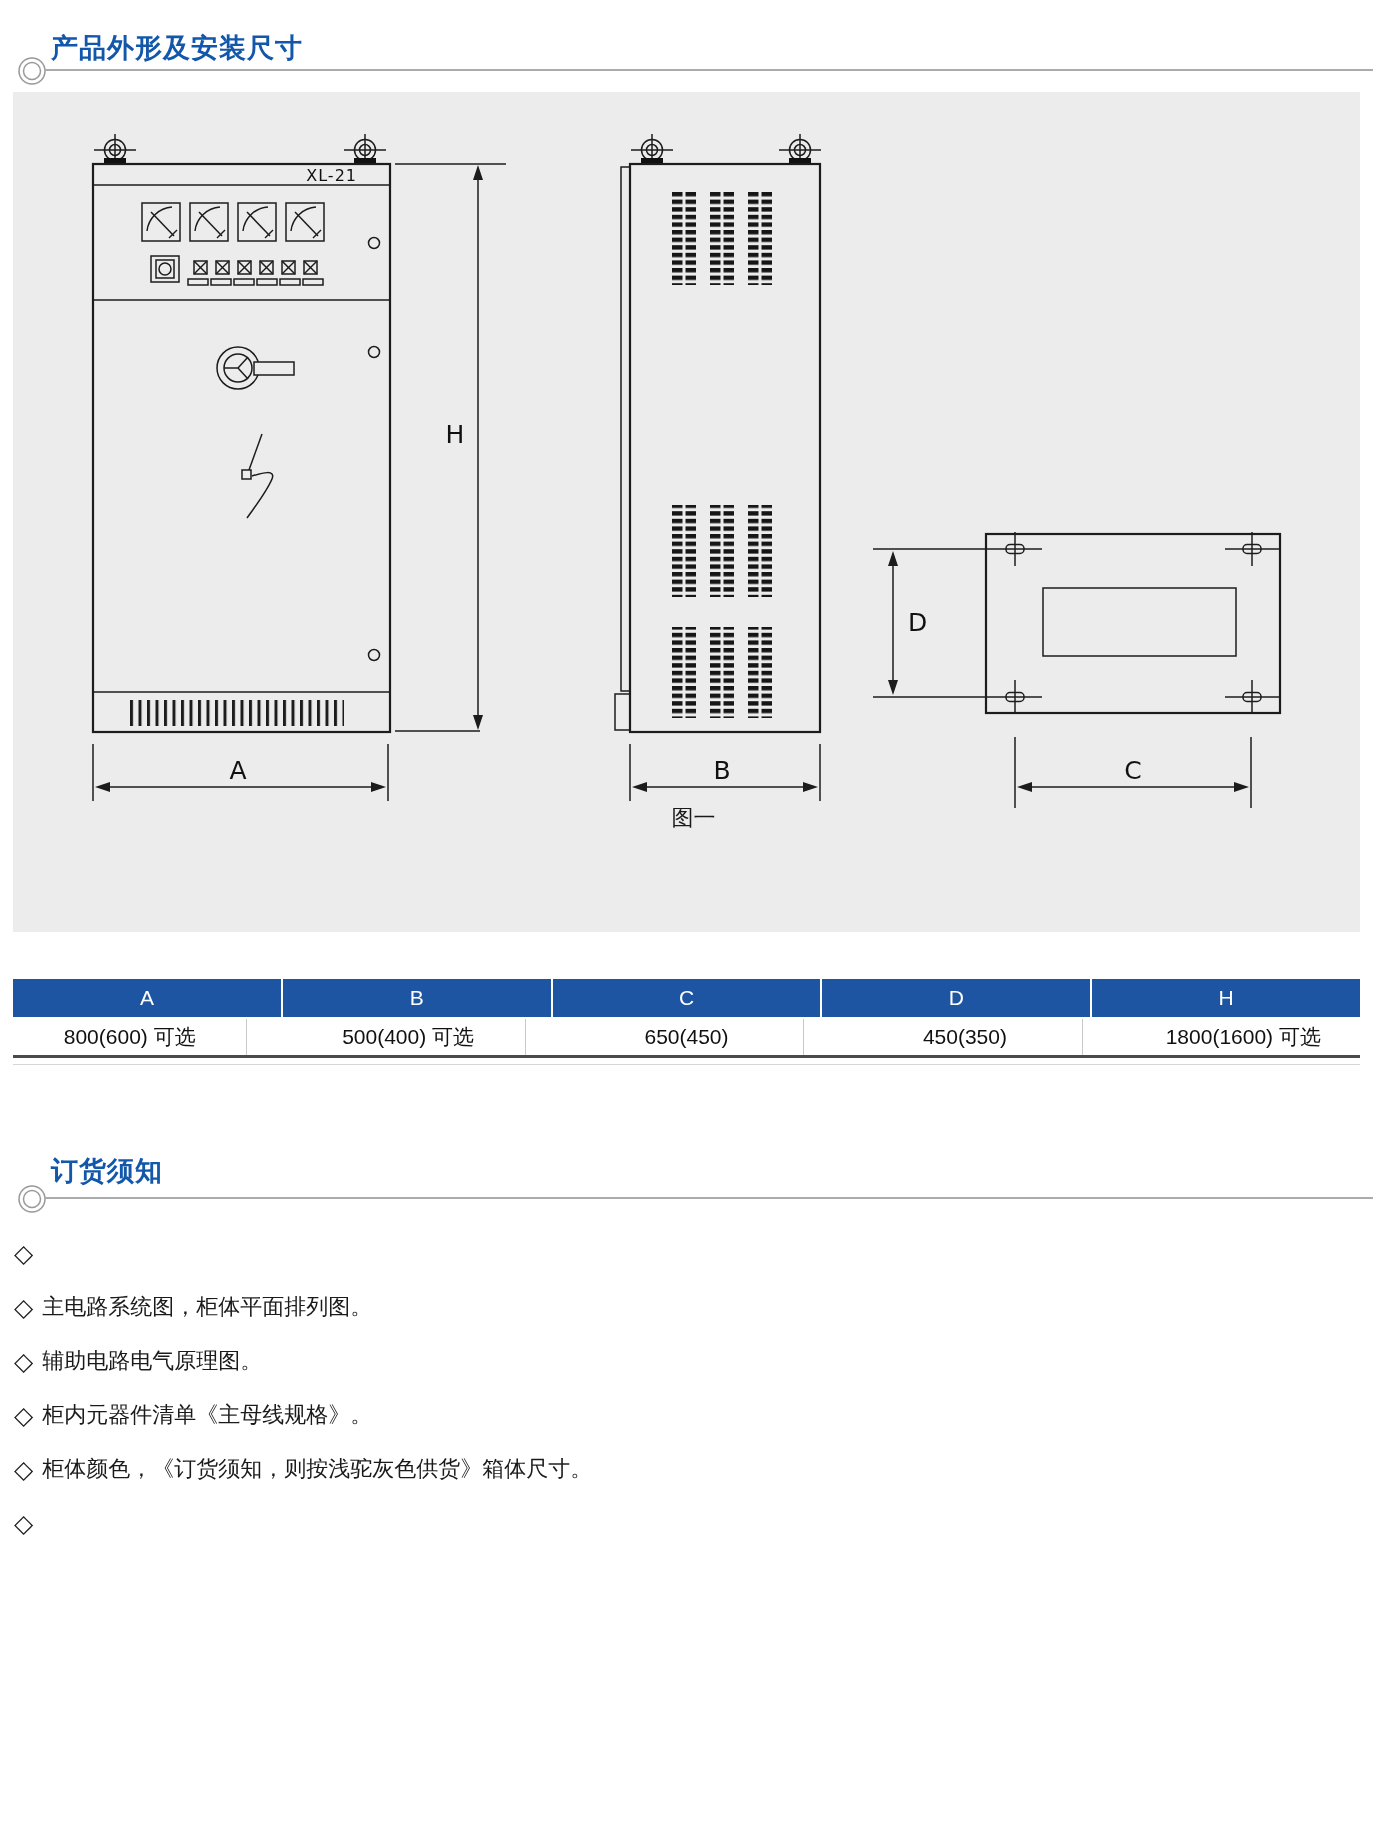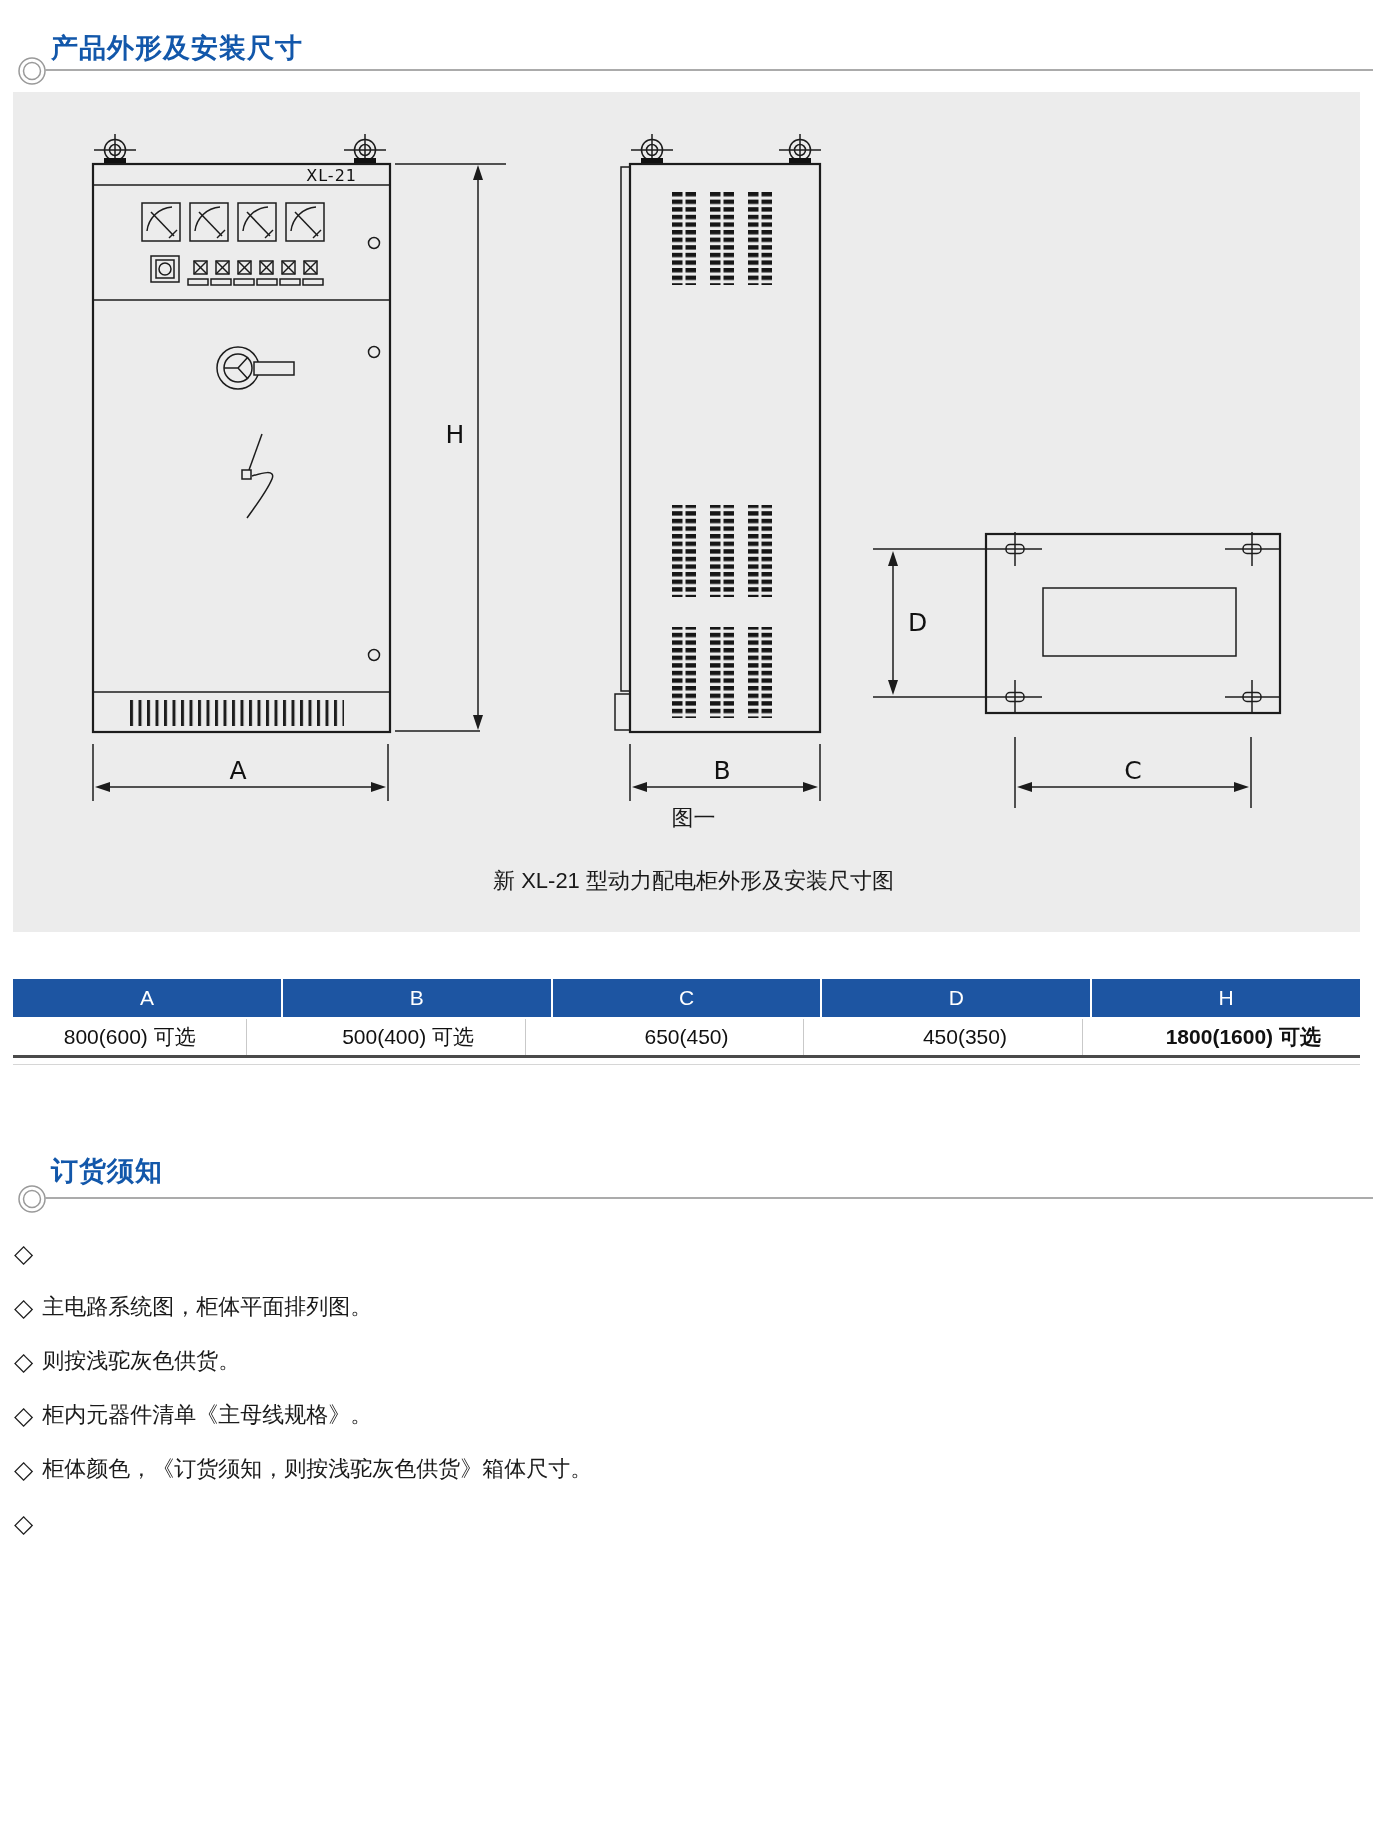--- a/index.html
+++ b/index.html
@@ -18,21 +18,21 @@
   text.dimtxt{fill:#111;stroke:none;font-size:25px;font-family:"DejaVu Sans","Liberation Sans",sans-serif;}
   text.cabtxt{fill:#111;stroke:none;font-size:16px;letter-spacing:1px;font-family:"DejaVu Sans","Liberation Sans",sans-serif;}
   .caption{position:absolute;left:20px;width:1347px;text-align:center;font-size:22px;color:#1a1a1a;}
   
   .dim-table{position:absolute;left:13px;top:979px;width:1347px;}
   .dt-head{display:flex;height:38px;background:#1d55a2;border-bottom:2px solid #fff;}
   .dt-hcell{flex:1;color:#fff;font-size:21px;display:flex;align-items:center;justify-content:center;border-right:2px solid #fff;}
   .dt-hcell:last-child{border-right:none;}
   .dt-row{display:flex;height:36px;background:#fff;border-bottom:3px solid #4a4a4a;gap:44px;}
   .dt-cell{flex:1;font-size:21px;color:#111;display:flex;align-items:center;justify-content:center;border-right:1px solid #c9c9c9;}
-  .dt-cell:last-child{border-right:none;font-weight:bold;}
+  .dt-cell:last-child{border-right:none;}
   .table-underline{position:absolute;left:13px;top:1064px;width:1347px;height:1px;background:#d6d6d6;}
   
   .notes{position:absolute;left:14px;top:1226px;}
   .note{height:54px;display:flex;align-items:center;}
   .dmd{font-size:25px;margin-right:9px;color:#1a1a1a;}
   .ntext{font-size:22px;color:#1a1a1a;}
 </style>
 </head>
 <body>
 
@@ -185,21 +185,20 @@
       <line class="ln" x1="1015" y1="737" x2="1015" y2="808"></line>
       <line class="ln" x1="1251" y1="737" x2="1251" y2="808"></line>
       <line class="ln" x1="1028" y1="787" x2="1238" y2="787"></line>
       <path class="ah" d="M1017 787 L1032 782 L1032 792 z"></path>
       <path class="ah" d="M1249 787 L1234 782 L1234 792 z"></path>
       <text class="dimtxt" x="1133" y="779" text-anchor="middle">C</text>
     </g>
   </svg>
 
   <div class="caption" style="top:803px;">图一</div>
-  <div class="caption" style="top:866px;">新 XL-21 型动力配电柜外形及安装尺寸图</div>
 
   <div class="dim-table">
     <div class="dt-head">
       <div class="dt-hcell">A</div>
       <div class="dt-hcell">B</div>
       <div class="dt-hcell">C</div>
       <div class="dt-hcell">D</div>
       <div class="dt-hcell">H</div>
     </div>
     <div class="dt-row">
@@ -222,21 +221,21 @@
   <div class="notes">
     <div class="note">
       <span class="dmd">◇</span>
     </div>
     <div class="note">
       <span class="dmd">◇</span>
       <span class="ntext">主电路系统图，柜体平面排列图。</span>
     </div>
     <div class="note">
       <span class="dmd">◇</span>
-      <span class="ntext">则按浅驼灰色供货。</span>
+      <span class="ntext">辅助电路电气原理图。</span>
     </div>
     <div class="note">
       <span class="dmd">◇</span>
       <span class="ntext">柜内元器件清单《主母线规格》。</span>
     </div>
     <div class="note">
       <span class="dmd">◇</span>
       <span class="ntext">柜体颜色，《订货须知，则按浅驼灰色供货》箱体尺寸。</span>
     </div>
     <div class="note">

